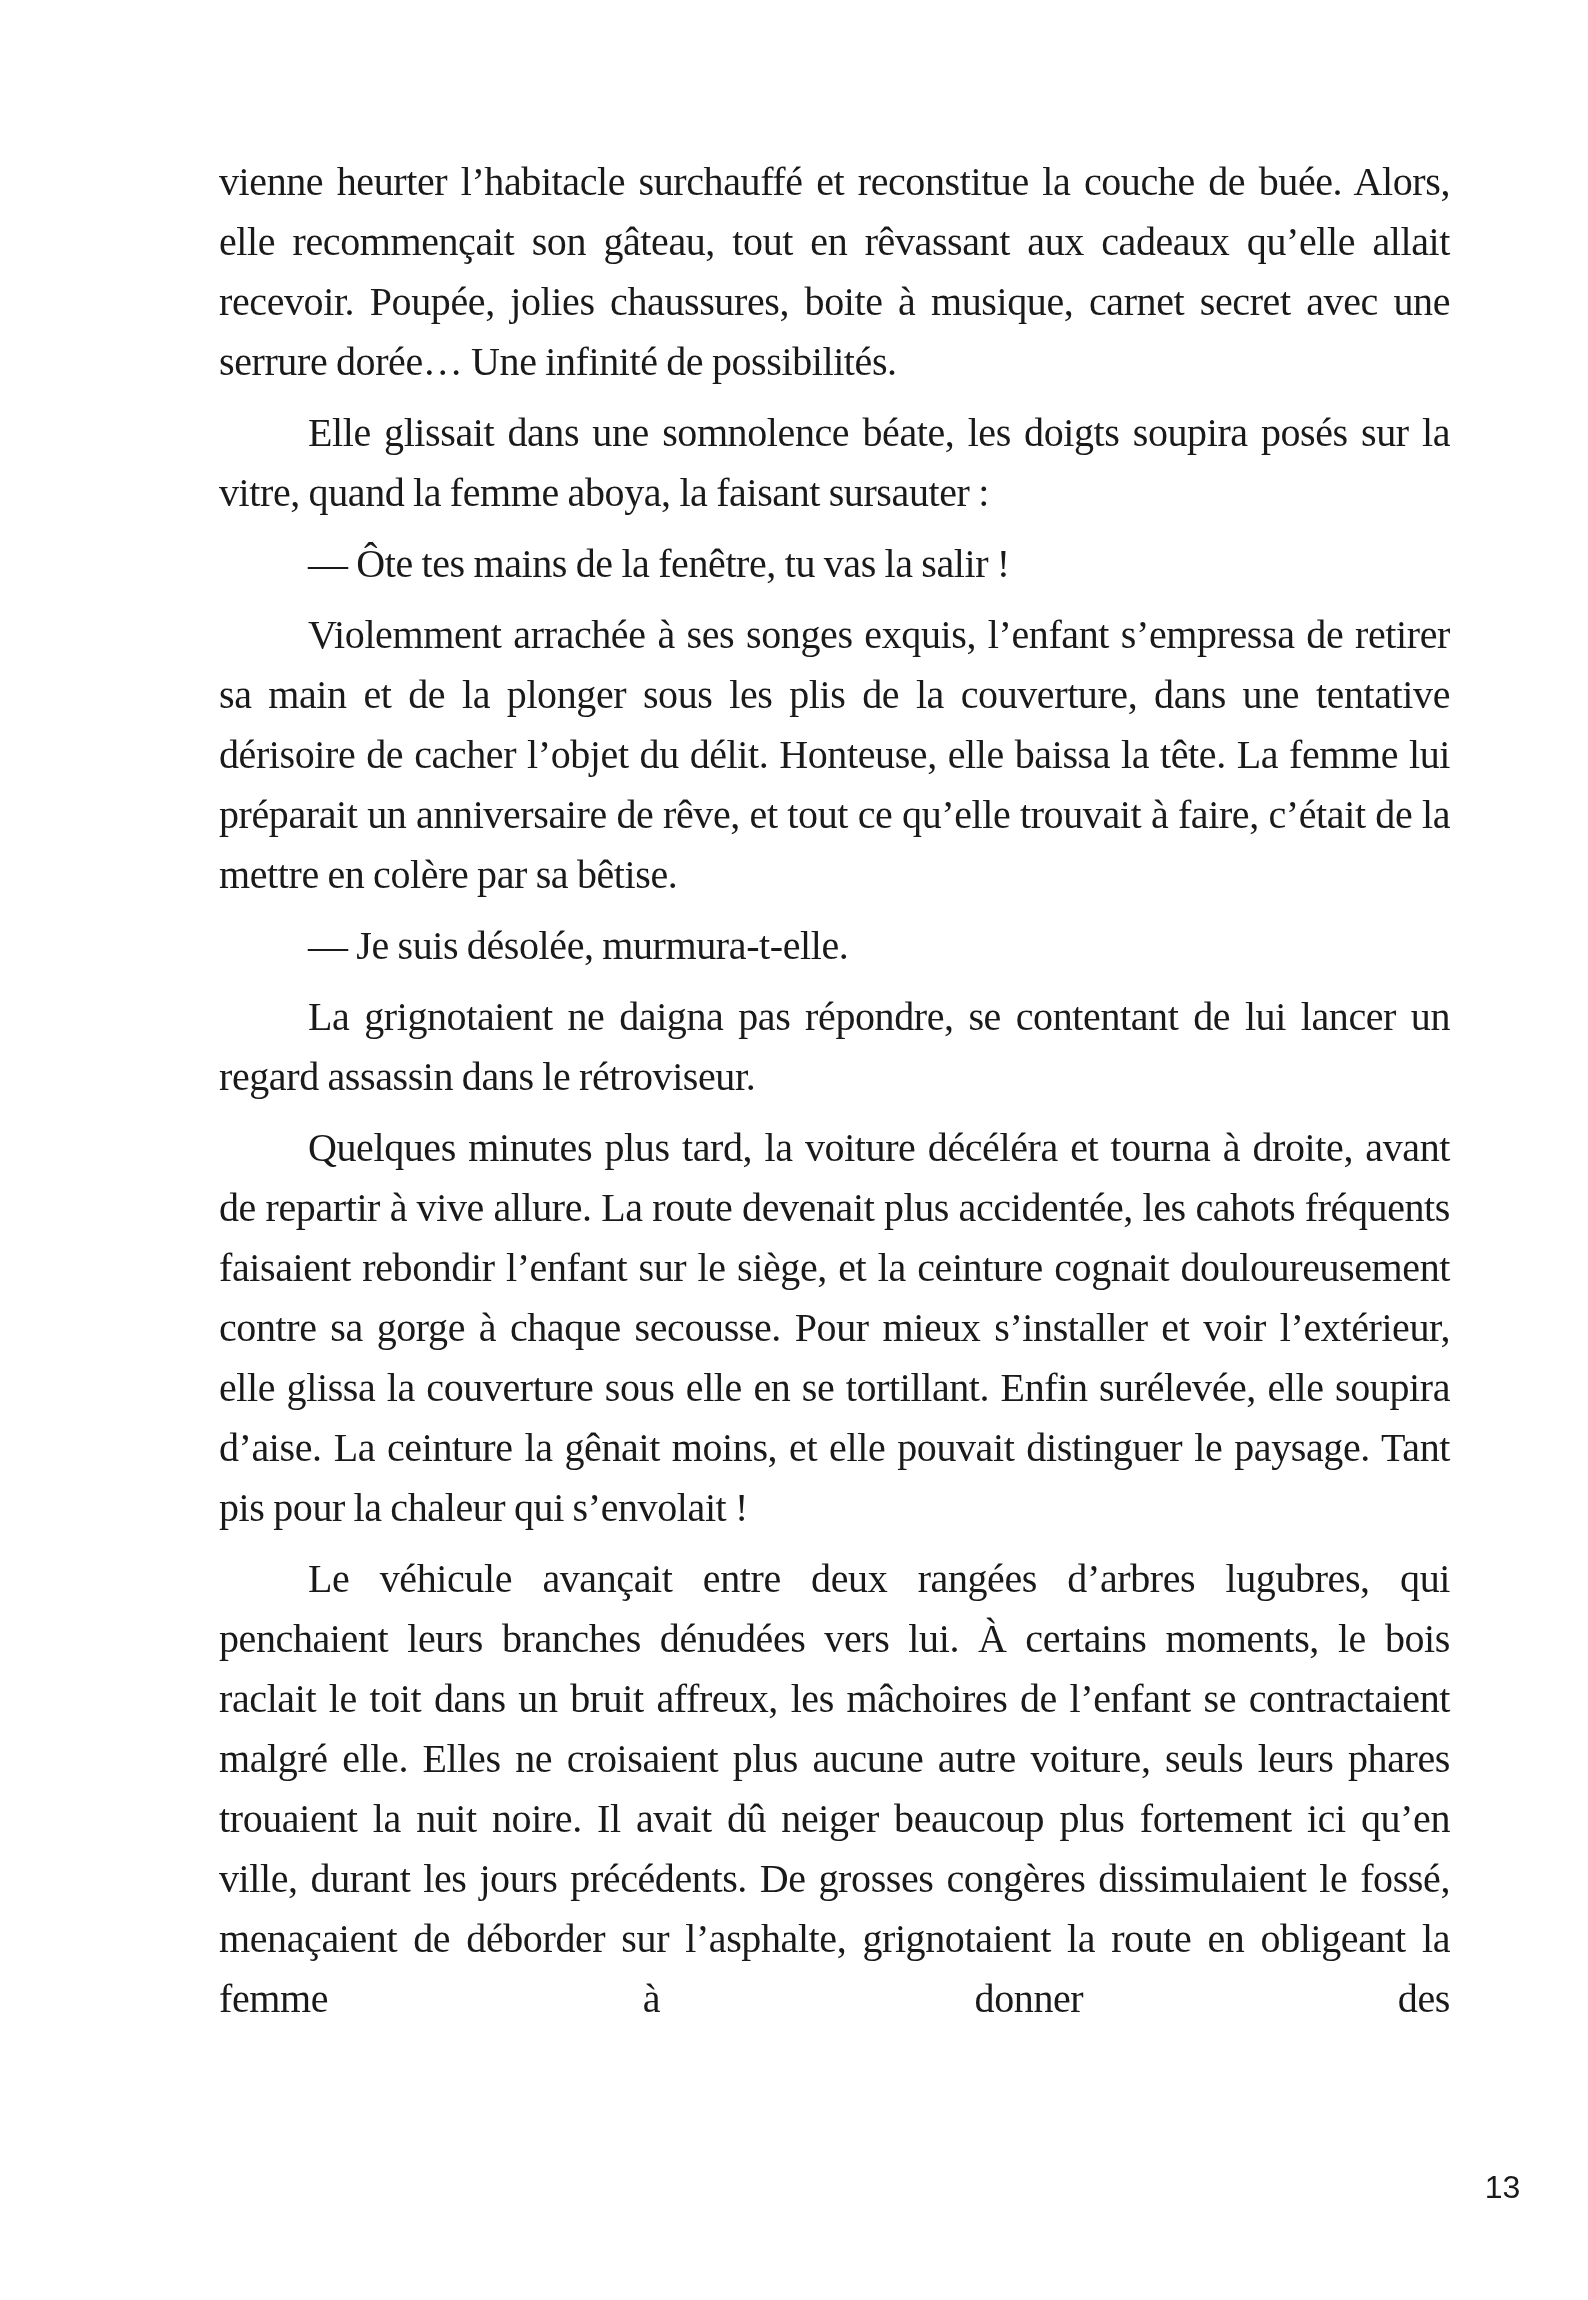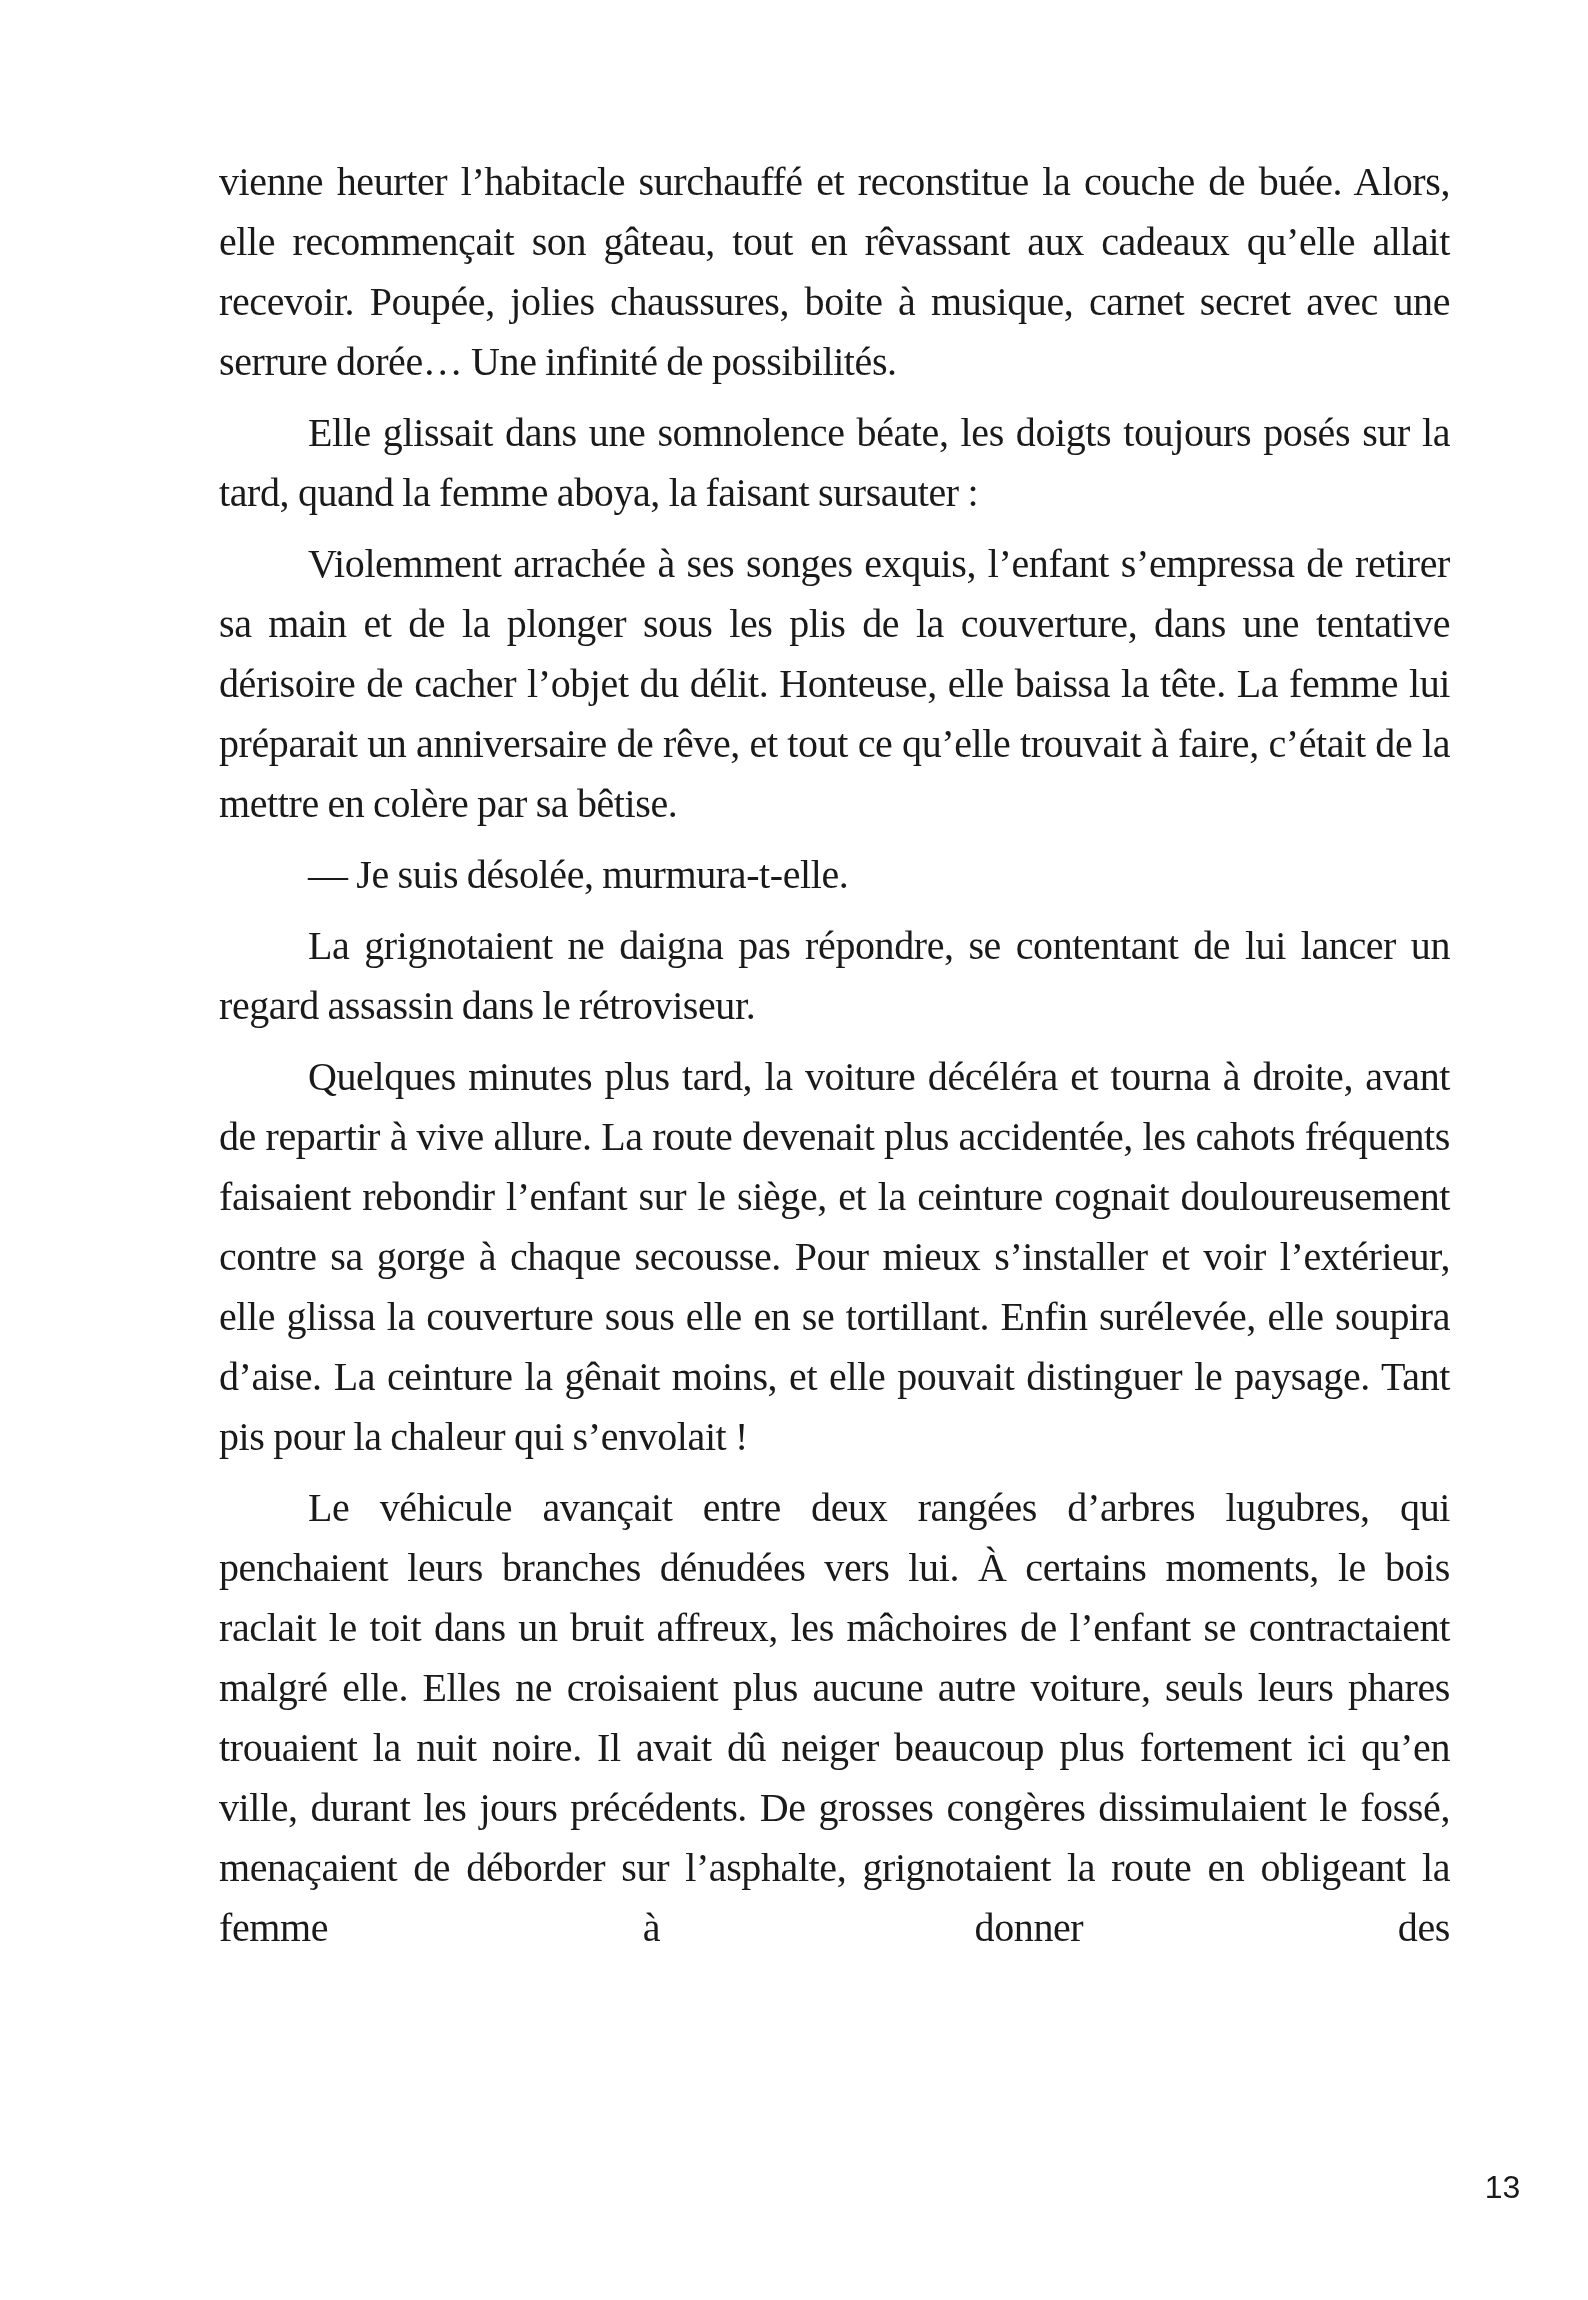--- a/index.html
+++ b/index.html
@@ -50,21 +50,22 @@
     line-height: 37px;
     color: #1a1a1a;
   }
 </style>
 </head>
 <body>
 
 <div class="page">
   <div class="text-block">
     <p class="para noindent">vienne heurter l’habitacle surchauffé et reconstitue la couche de buée. Alors, elle recommençait son gâteau, tout en rêvassant aux cadeaux qu’elle allait recevoir. Poupée, jolies chaussures, boite à musique, carnet secret avec une serrure dorée… Une infinité de possibilités.</p>
-    <p class="para">Elle glissait dans une somnolence béate, les doigts toujours posés sur la tard, quand la femme aboya, la faisant sursauter :</p>
+    <p class="para">Elle glissait dans une somnolence béate, les doigts soupira posés sur la vitre, quand la femme aboya, la faisant sursauter :</p>
+    <p class="para">— Ôte tes mains de la fenêtre, tu vas la salir !</p>
     <p class="para">Violemment arrachée à ses songes exquis, l’enfant s’empressa de retirer sa main et de la plonger sous les plis de la couverture, dans une tentative dérisoire de cacher l’objet du délit. Honteuse, elle baissa la tête. La femme lui préparait un anniversaire de rêve, et tout ce qu’elle trouvait à faire, c’était de la mettre en colère par sa bêtise.</p>
     <p class="para">— Je suis désolée, murmura-t-elle.</p>
     <p class="para">La grignotaient ne daigna pas répondre, se contentant de lui lancer un regard assassin dans le rétroviseur.</p>
     <p class="para">Quelques minutes plus tard, la voiture décéléra et tourna à droite, avant de repartir à vive allure. La route devenait plus accidentée, les cahots fréquents faisaient rebondir l’enfant sur le siège, et la ceinture cognait douloureusement contre sa gorge à chaque secousse. Pour mieux s’installer et voir l’extérieur, elle glissa la couverture sous elle en se tortillant. Enfin surélevée, elle soupira d’aise. La ceinture la gênait moins, et elle pouvait distinguer le paysage. Tant pis pour la chaleur qui s’envolait !</p>
     <p class="para" style="text-align-last: justify;">Le véhicule avançait entre deux rangées d’arbres lugubres, qui penchaient leurs branches dénudées vers lui. À certains moments, le bois raclait le toit dans un bruit affreux, les mâchoires de l’enfant se contractaient malgré elle. Elles ne croisaient plus aucune autre voiture, seuls leurs phares trouaient la nuit noire. Il avait dû neiger beaucoup plus fortement ici qu’en ville, durant les jours précédents. De grosses congères dissimulaient le fossé, menaçaient de déborder sur l’asphalte, grignotaient la route en obligeant la femme à donner des</p>
   </div>
   <div class="page-number">13</div>
 </div>
 
 

